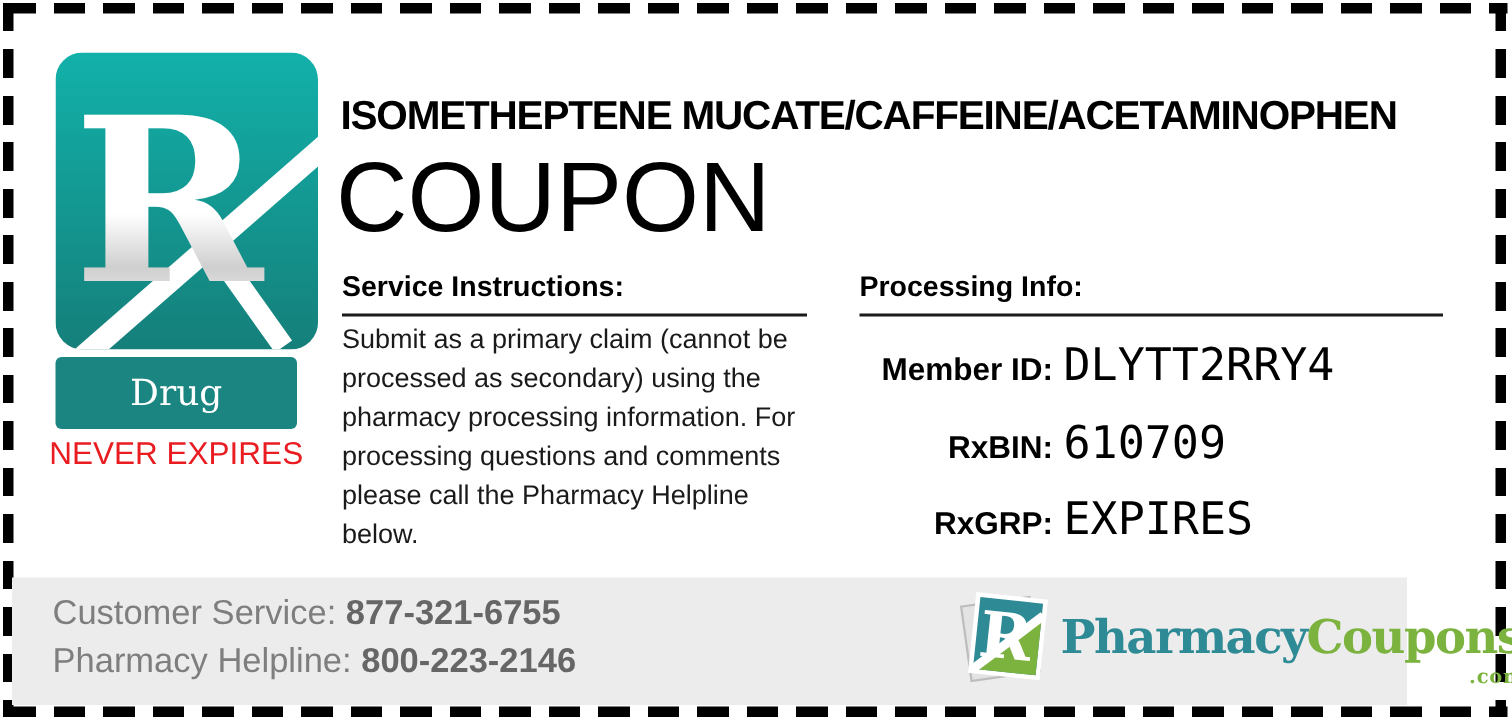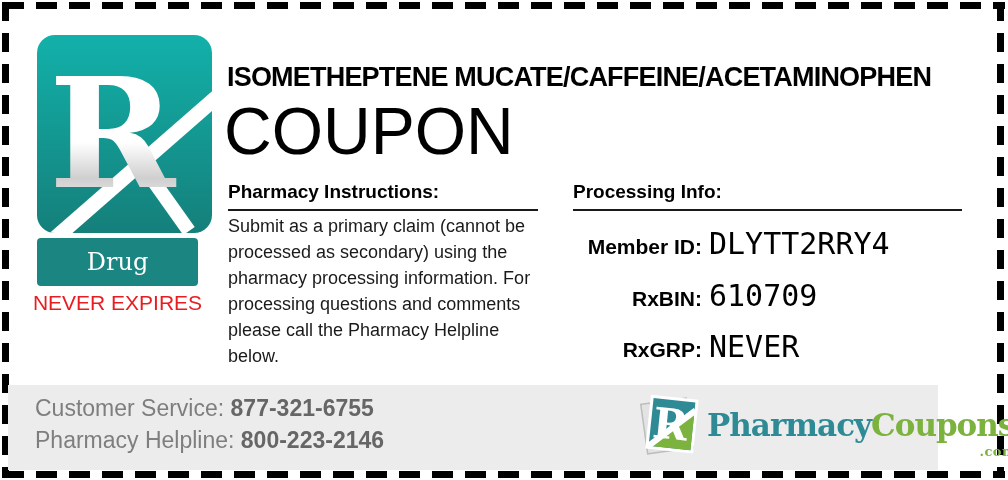--- a/index.html
+++ b/index.html
@@ -155,39 +155,39 @@
 
   <div class="drug-badge">Drug Coupon</div>
 
   <div class="never-expires">NEVER EXPIRES</div>
 
   <div class="drug-name">ISOMETHEPTENE MUCATE/CAFFEINE/ACETAMINOPHEN</div>
 
   <div class="coupon-heading">COUPON</div>
 
   <div class="instructions">
-    <div class="col-header">Pharmacy Instructions:</div>
+    <div class="col-header">Service Instructions:</div>
   </div>
   <div class="instructions-body">Submit as a primary claim (cannot be processed as secondary) using the pharmacy processing information. For processing questions and comments please call the Pharmacy Helpline below.</div>
 
   <div class="processing">
     <div class="col-header">Processing Info:</div>
   </div>
 
   <div class="proc-row row-0">
     <span class="lbl">Member ID:</span>
     <span class="val">DLYTT2RRY4</span>
   </div>
   <div class="proc-row row-1">
     <span class="lbl">RxBIN:</span>
     <span class="val">610709</span>
   </div>
   <div class="proc-row row-2">
     <span class="lbl">RxGRP:</span>
-    <span class="val">NEVER</span>
+    <span class="val">EXPIRES</span>
   </div>
 
   <div class="footer-bar">
     <div class="phone-line l1">
       <span>Customer Service: </span><span class="num">877-321-6755</span>
     </div>
     <div class="phone-line l2">
       <span>Pharmacy Helpline: </span><span class="num">800-223-2146</span>
     </div>
 

